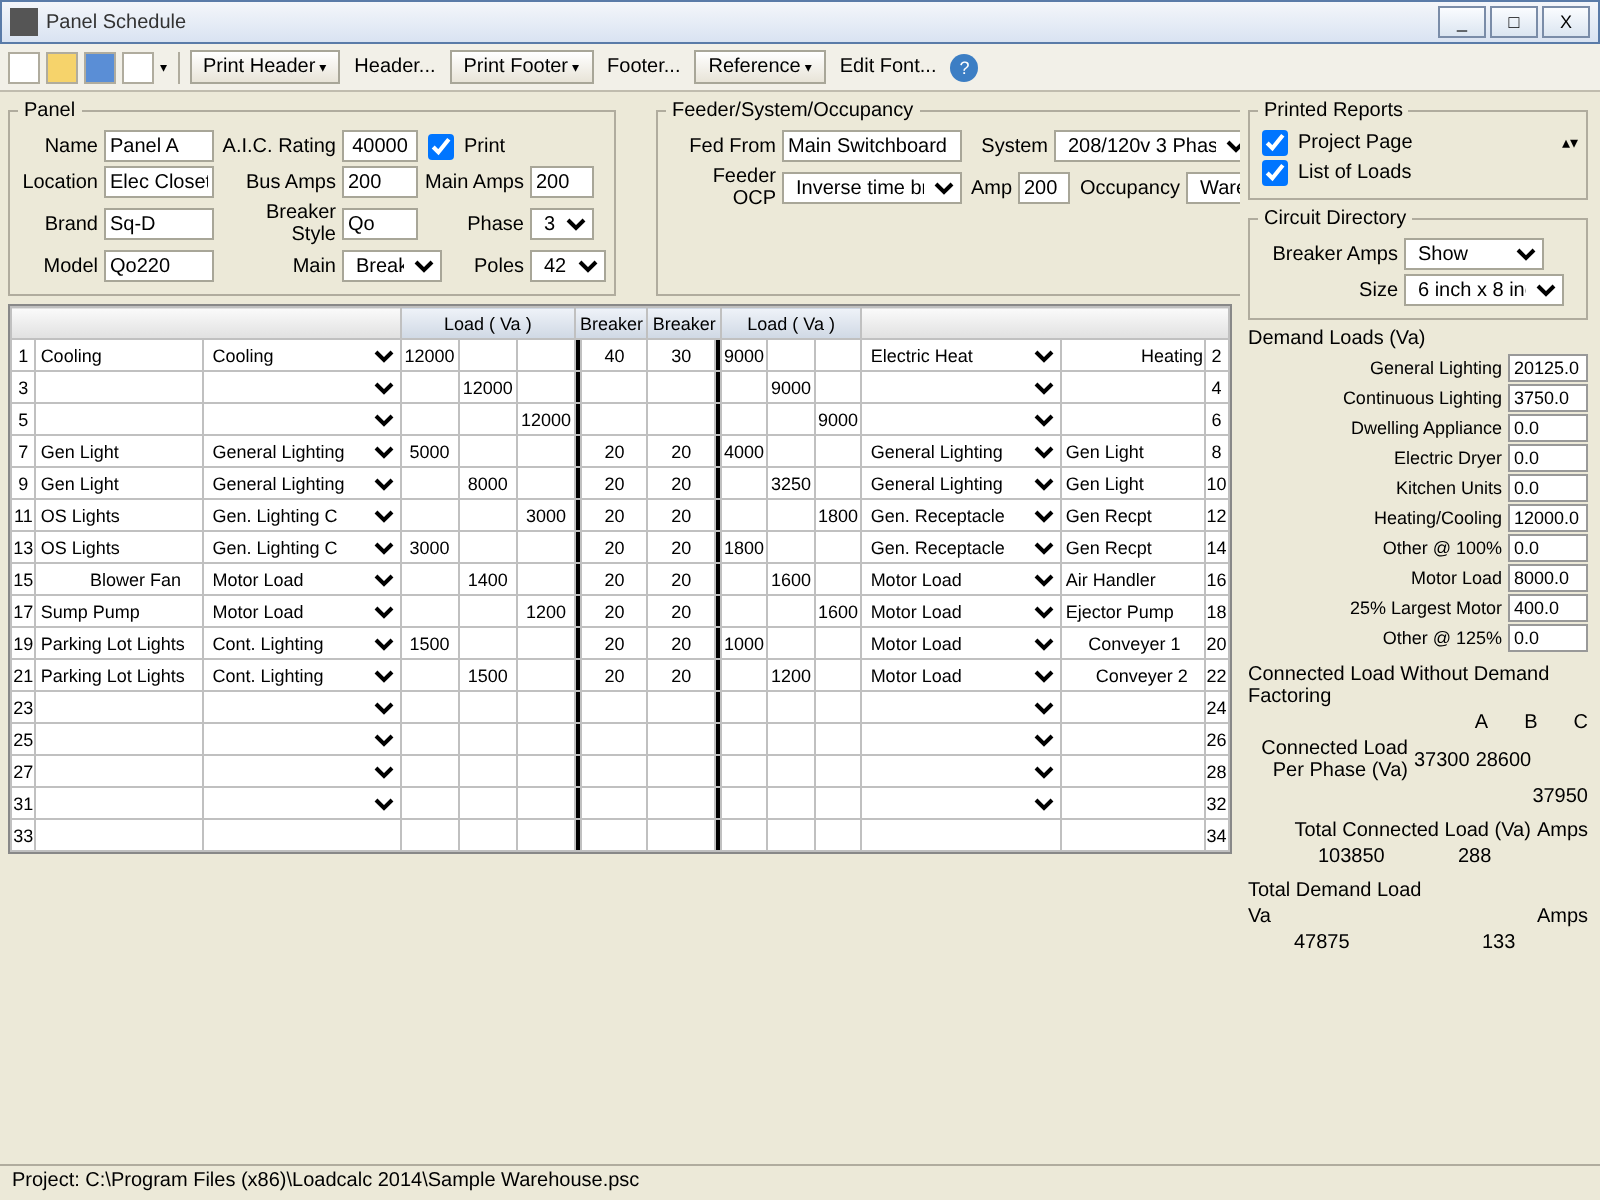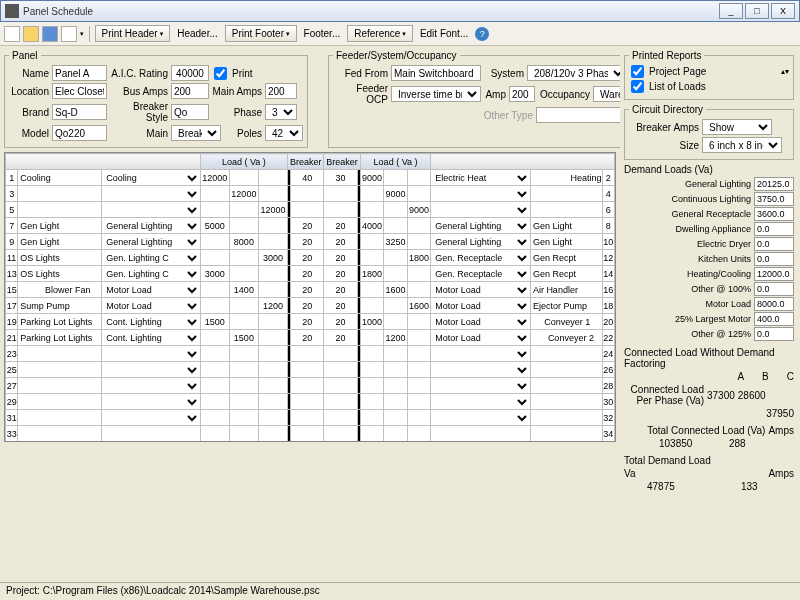--- a/index.html
+++ b/index.html
@@ -125,24 +125,20 @@
     <select style="width:100px"><option>208/120v 3 Phase 4 Wi</option></select>
    </div>
    <div class="row">
     <span class="lbl" style="width:55px">Feeder OCP</span>
     <select style="width:90px"><option>Inverse time breaker</option></select>
     <span class="lbl" style="width:22px">Amp</span>
     <input type="text" style="width: 26px;" value="200">
     <span class="lbl" style="width:52px">Occupancy</span>
     <select style="width:100px"><option>Warehouse (storage)</option></select>
    </div>
-   <div class="row">
-    <span class="lbl gray" style="width:200px">Other Type</span>
-    <input type="text" style="width: 90px;">
-   </div>
   </fieldset>
  </div>
 
  <div class="grid scroll">
   <table id="gtable">
           <tbody>
             <tr>
               <th colspan="3"></th>
               <th class="grp" colspan="3">Load ( Va )</th>
               <th class="grp" colspan="2">Breaker</th>
@@ -394,38 +390,20 @@
               <td class="blk"></td>
               <td></td>
               <td></td>
               <td class="blk"></td>
               <td></td>
               <td></td>
               <td></td>
               <td><select><option></option></select></td>
               <td style="text-align:left;padding-left:2px"></td>
               <td>28</td>
-            </tr>
-            <tr>
-              <td>29</td>
-              <td style="text-align:left;padding-left:2px"></td>
-              <td><select><option></option></select></td>
-              <td></td>
-              <td></td>
-              <td></td>
-              <td class="blk"></td>
-              <td></td>
-              <td></td>
-              <td class="blk"></td>
-              <td></td>
-              <td></td>
-              <td></td>
-              <td><select><option></option></select></td>
-              <td style="text-align:left;padding-left:2px"></td>
-              <td>30</td>
             </tr>
             <tr>
               <td>31</td>
               <td style="text-align:left;padding-left:2px"></td>
               <td><select><option></option></select></td>
               <td></td>
               <td></td>
               <td></td>
               <td class="blk"></td>
               <td></td>
@@ -489,24 +467,20 @@
  <div class="group">
   <span class="grplbl">Demand Loads (Va)</span>
   <div id="demandlist">
           <div class="valrow">
             <span class="l">General Lighting</span>
             <span class="v">20125.0</span>
           </div>
           <div class="valrow">
             <span class="l">Continuous Lighting</span>
             <span class="v">3750.0</span>
-          </div>
-          <div class="valrow">
-            <span class="l">General Receptacle</span>
-            <span class="v">3600.0</span>
           </div>
           <div class="valrow">
             <span class="l">Dwelling Appliance</span>
             <span class="v">0.0</span>
           </div>
           <div class="valrow">
             <span class="l">Electric Dryer</span>
             <span class="v">0.0</span>
           </div>
           <div class="valrow">

